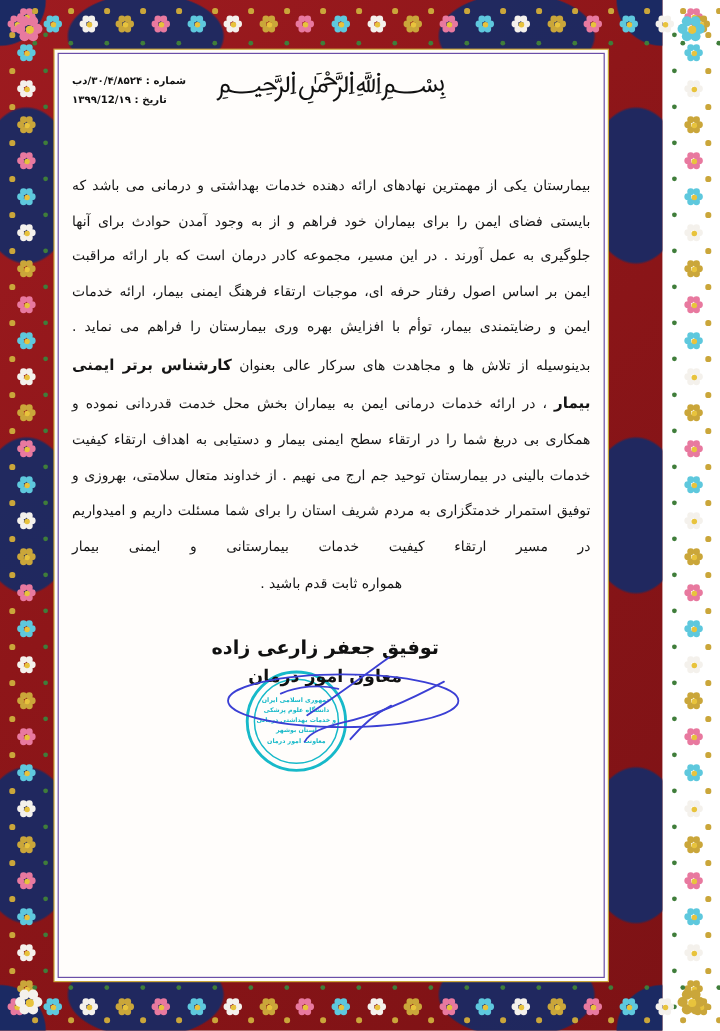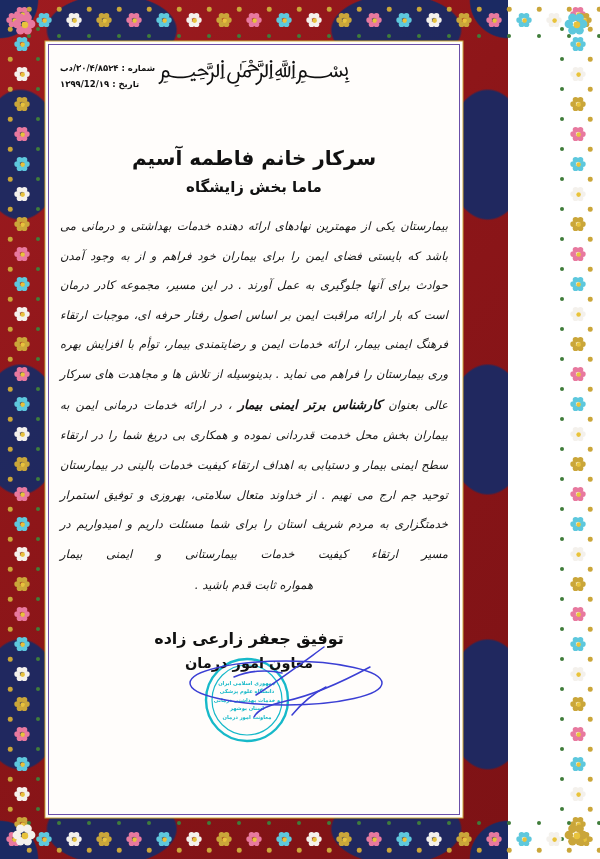--- a/index.html
+++ b/index.html
@@ -2,21 +2,21 @@
 <html><head>
 <meta charset="utf-8">
 <style>
   html,body{margin:0;padding:0;}
   body{
     width:600px;height:859px;overflow:hidden;
     background:#ffffff;
     font-family:"DejaVu Sans","Liberation Sans",sans-serif;
   }
   #cert{
-    position:relative;width:508px;height:859px;
+    position:relative;width:552px;height:859px;
     background:#f7f5f2;
     box-sizing:border-box;
   }
 
   
   .border-frame{
     position:absolute;inset:0;
     background:
       
       repeating-linear-gradient(90deg,transparent 0 6px,rgba(201,162,39,.0) 6px 7px),
@@ -132,21 +132,21 @@
 
   .body{
     margin-top:16px;
     text-align:justify;
     font-size:11.6px;
     line-height:2.55;
     font-family:"DejaVu Sans",sans-serif;
     color:#151515;
     padding:0 4px;
   }
-  .body p{margin:0 0 2px 0;text-align:justify;text-align-last:justify;font-style:italic;}
+  .body p{margin:0 0 2px 0;text-align:justify;text-align-last:justify;}
   .body .award{
     font-weight:700;font-size:12.6px;
     font-family:"DejaVu Sans",sans-serif;
   }
   .body .last{text-align-last:center;}
 
   .signature{
     margin-top:28px;position:relative;height:110px;
   }
   .sig-names{
@@ -1282,24 +1282,20 @@
       <div class="refblock">
         <div>شماره : ۳۰/۴/۸۵۲۴/دب</div>
         <div>تاریخ : ۱۳۹۹/12/۱۹</div>
       </div>
 
       <div class="bismillah">﷽</div>
 
     </div>
 
 
-    <div class="addressee">
-      <div class="a-name">سرکار خانم فاطمه آسیم</div>
-      <div class="a-role">ماما بخش زایشگاه</div>
-    </div>
 
 
     <div class="body">
       <p>
         <span>بیمارستان یکی از مهمترین نهادهای ارائه دهنده خدمات بهداشتی و درمانی می باشد که بایستی فضای ایمن را برای بیماران خود فراهم و از به وجود آمدن حوادث برای آنها جلوگیری به عمل آورند . در این مسیر، مجموعه کادر درمان است که بار ارائه مراقبت ایمن بر اساس اصول رفتار حرفه ای، موجبات ارتقاء فرهنگ ایمنی بیمار، ارائه خدمات ایمن و رضایتمندی بیمار، توأم با افزایش بهره وری بیمارستان را فراهم می نماید . بدینوسیله از تلاش ها و مجاهدت های سرکار عالی بعنوان</span>
         <span class="award">کارشناس برتر ایمنی بیمار</span>
         <span>، در ارائه خدمات درمانی ایمن به بیماران بخش محل خدمت قدردانی نموده و همکاری بی دریغ شما را در ارتقاء سطح ایمنی بیمار و دستیابی به اهداف ارتقاء کیفیت خدمات بالینی در بیمارستان توحید جم ارج می نهیم . از خداوند متعال سلامتی، بهروزی و توفیق استمرار خدمتگزاری به مردم شریف استان را برای شما مسئلت داریم و امیدواریم در مسیر ارتقاء کیفیت خدمات بیمارستانی و ایمنی بیمار</span>
       </p>
       <p class="last">همواره ثابت قدم باشید .</p>
     </div>

